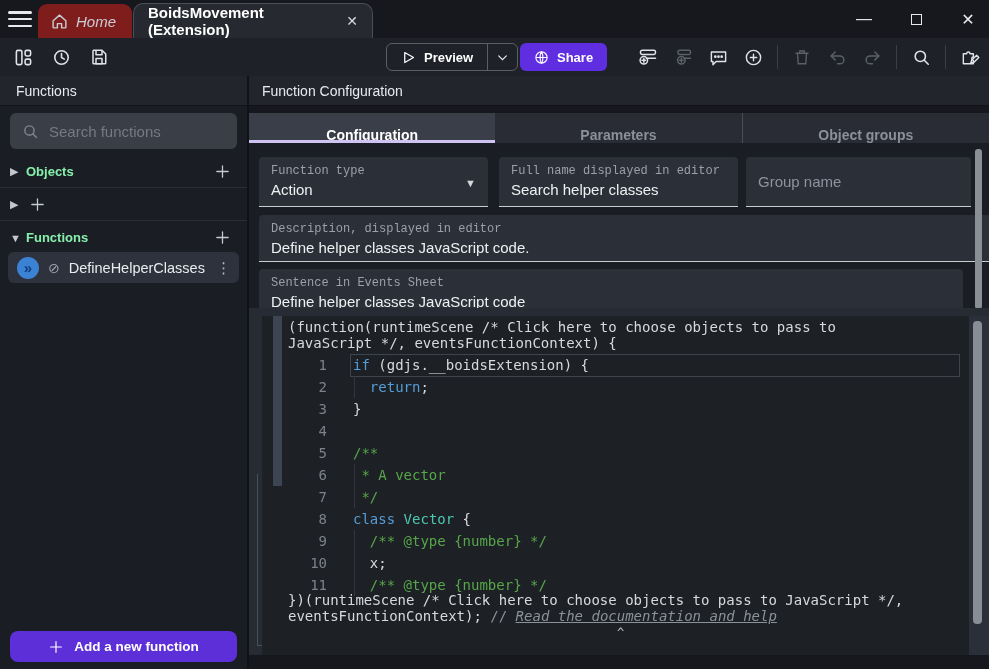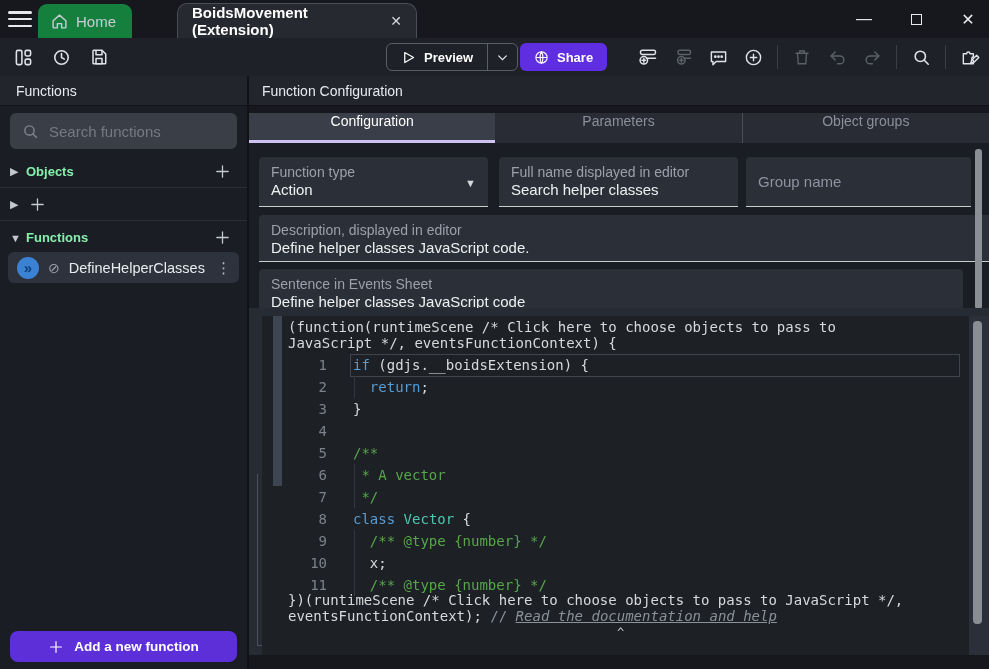--- a/index.html
+++ b/index.html
@@ -8,24 +8,24 @@
     width:989px; height:669px; overflow:hidden; position:relative;
     background:#16181d; color:#e8eaee;
     font-family:"Liberation Sans", sans-serif;
   }
   .abs { position:absolute; }
 
   
   .titlebar { left:0; top:0; width:989px; height:38px; background:#16181d; }
   .hamburger { left:8px; top:9px; width:24px; height:20px; display:flex; flex-direction:column; justify-content:space-between; padding:2px 0; cursor:pointer; }
   .hamburger span { display:block; height:2.5px; border-radius:2px; background:#e8eaee; }
-  .tab-home { left:38px; top:4px; width:94px; height:34px; background:#15803d; border-radius:9px 9px 0 0;
-    display:flex; align-items:center; gap:8px; padding:0 12px; color:#c9cdd3; font-size:15px; cursor:pointer; }
+  .tab-home { left:38px; top:4px; width:94px; height:34px; background:#7f1d1d; border-radius:9px 9px 0 0;
+    display:flex; align-items:center; gap:8px; padding:0 12px; color:#c9cdd3; font-size:15px; cursor:pointer;font-style:italic; }
   .tab-active { left:133px; top:3px; width:240px; height:35px; background:#26292f; border:1px solid #4b4e56; border-bottom:none;
-    border-radius:10px 10px 0 0; display:flex; align-items:center; gap:10px; padding:0 14px; color:#ffffff; font-size:15px; font-weight:bold;margin-left:44px; }
+    border-radius:10px 10px 0 0; display:flex; align-items:center; gap:10px; padding:0 14px; color:#ffffff; font-size:15px; font-weight:bold; }
   .tab-close { color:#d4d7dc; font-weight:normal; font-size:14px; margin-left:4px; cursor:pointer; }
   .win-controls { right:10px; top:0; height:38px; display:flex; align-items:center; gap:30px; }
   .win-btn { width:22px; height:22px; display:flex; align-items:center; justify-content:center; color:#e8eaee; cursor:pointer; }
   .win-max-glyph { width:11px; height:11px; border:1.5px solid #e8eaee; }
 
   
   .toolbar { left:0; top:38px; width:989px; height:38px; background:#1e2127; }
   .tb-left { left:12px; top:0; height:38px; display:flex; align-items:center; gap:16px; color:#dfe2e6; }
   .icon-btn { width:22px; height:22px; display:flex; align-items:center; justify-content:center; cursor:pointer; }
   .btn-preview { left:386px; top:5px; height:28px; display:flex; border:1px solid #5a5e66; border-radius:6px; overflow:hidden; }
@@ -59,30 +59,30 @@
   .fn-gear { width:22px; height:22px; border-radius:50%; background:#3b82d4; color:#0f3f7d;
     display:flex; align-items:center; justify-content:center; font-size:15px; font-weight:bold; line-height:1; }
   .fn-private { color:#9aa0aa; font-size:14px; }
   .fn-label { flex:1; color:#e9ebef; font-size:14.5px; white-space:nowrap; overflow:hidden; }
   .fn-menu { color:#b6bac2; font-size:15px; cursor:pointer; }
   .btn-add-fn { left:10px; top:525px; width:227px; height:31px; border-radius:8px; background:#5c2fd8;
     display:flex; align-items:center; justify-content:center; gap:10px; color:#ffffff; font-size:13.5px; font-weight:bold; cursor:pointer; }
 
   
   .main-tabs { left:249px; top:113px; width:740px; height:30px; display:flex; }
-  .mtab { flex:1; display:flex; align-items:flex-start; justify-content:center; font-size:14px; font-weight:normal;
+  .mtab { flex:1; display:flex; align-items:flex-end; justify-content:center; font-size:14px; font-weight:bold;
     background:#292c34; color:#8b909b; cursor:pointer; position:relative; }
   .mtab.active { background:#3a3e48; color:#ffffff; }
   .mtab.active::after { content:""; position:absolute; left:0; bottom:0; width:100%; height:3px; background:#cfc3f4; }
   .mtab.sep { border-left:1px solid #4a4e57; }
 
   
   .form-area { left:249px; top:143px; width:740px; height:179px; background:#1a1d23; }
   .field { position:absolute; background:#2b2f37; border-bottom:1px solid #c9ccd1; border-radius:4px 4px 0 0; cursor:text; }
-  .field .flabel { position:absolute; left:12px; top:7px; font-size:14px; color:#9aa1ac; }
+  .field .flabel { position:absolute; left:12px; top:7px; font-size:12px; color:#9aa1ac;font-family:Liberation Mono, monospace; }
   .field .fvalue { position:absolute; left:12px; top:24px; font-size:15px; color:#eef0f3; }
   .field .fplaceholder { position:absolute; left:12px; top:16px; font-size:15px; color:#8d93a0; }
   .field .caret { position:absolute; right:12px; top:20px; color:#d4d7dc; font-size:11px; }
   .scroll-thumb { background:#8a8e95; border-radius:3px; }
 
   
   .events-area { left:249px; top:308px; width:740px; height:347px; background:#262b34; }
   .indent-line { left:8px; top:166px; width:8px; height:172px; border-left:1px solid #4a505b; border-bottom:1px solid #4a505b; }
   .code-block { left:13px; top:8px; width:727px; height:339px; background:#1d2025; }
   .drag-bar { left:11px; top:0; width:9px; height:170px; background:#3d4553; cursor:grab; }

